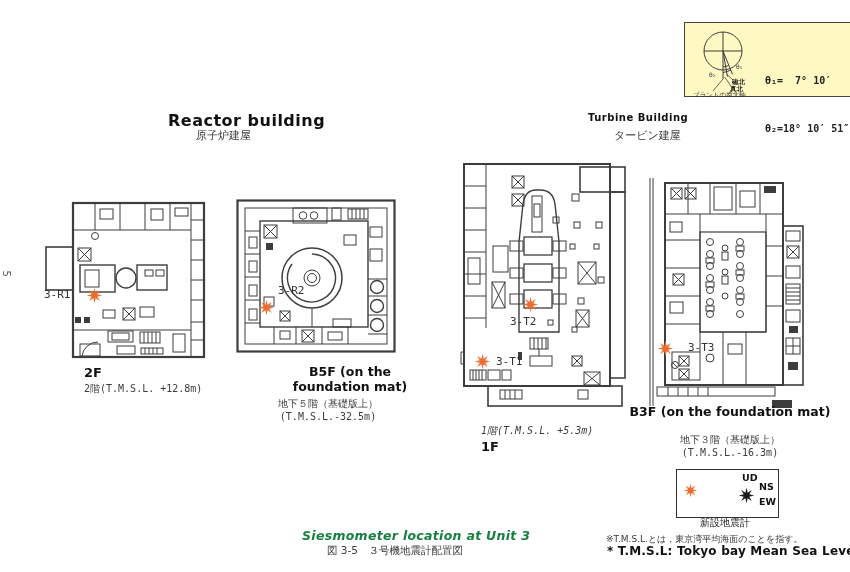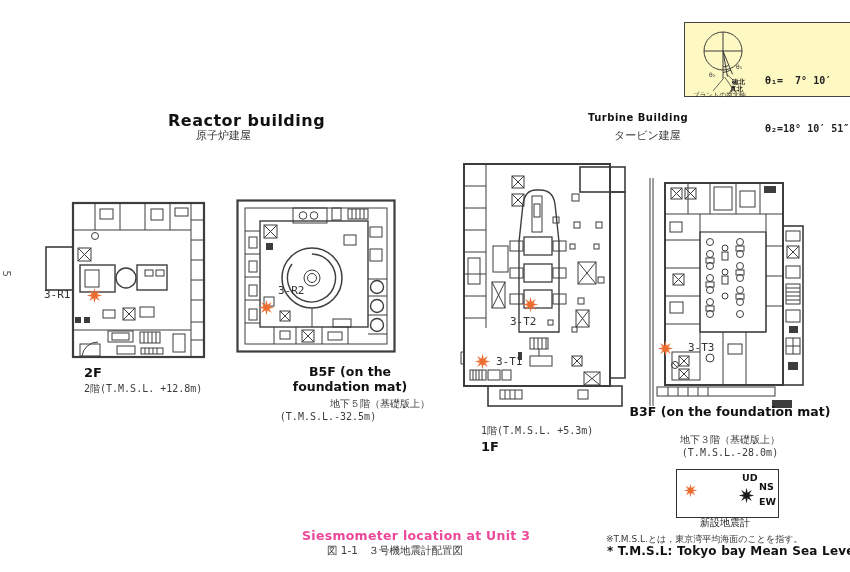--- a/index.html
+++ b/index.html
@@ -315,49 +315,49 @@
   <div class="t mlabel" style="left:278px;top:285px;">3-R2</div>
   <div class="t mlabel" style="left:510px;top:316px;">3-T2</div>
   <div class="t mlabel" style="left:496px;top:356px;">3-T1</div>
   <div class="t mlabel" style="left:656px;top:342px;margin-left:32px;">3-T3</div>
 
   <div class="t capen" style="left:84px;top:366px;">2F</div>
   <div class="t capjp" style="left:84px;top:383px;">2階(T.M.S.L. +12.8m)</div>
 
   <div class="abs" style="left:226px;top:364px;width:204px;text-align:center;">
     <div class="capen" style="font-size:12.5px;margin-left:44px;">B5F (on the foundation mat)</div>
-    <div class="capjp" style="margin-top:3px;text-align:right;">地下５階（基礎版上）</div>
+    <div class="capjp" style="margin-top:3px;">地下５階（基礎版上）</div>
     <div class="capjp">(T.M.S.L.-32.5m)</div>
   </div>
 
-  <div class="t capjp" style="left:481px;top:425px;">1階(T.M.S.L. +5.3m)</div>
+  <div class="t capjp" style="left:481px;top:425px;font-style:italic;">1階(T.M.S.L. +5.3m)</div>
   <div class="t capen" style="left:481px;top:440px;">1F</div>
 
   <div class="abs" style="left:622px;top:404px;width:216px;text-align:center;">
     <div class="capen" style="font-size:12.5px;">B3F (on the foundation mat)</div>
     <div class="capjp" style="margin-top:14px;">地下３階（基礎版上）</div>
-    <div class="capjp">(T.M.S.L.-28.0m)</div>
+    <div class="capjp">(T.M.S.L.-16.3m)</div>
   </div>
 
   <div class="legendbox">
     <span class="abs marker" style="left:6px;top:13px;">
       <svg width="15" height="15" viewBox="0 0 20 20">
           <polygon fill="#ed6c2f" points="10,1 11.34,6.77 16.36,3.64 13.23,8.66 19,10 13.23,11.34 16.36,16.36 11.34,13.23 10,19 8.66,13.23 3.64,16.36 6.77,11.34 1,10 6.77,8.66 3.64,3.64 8.66,6.77"></polygon>
         </svg>
     </span>
     <div class="t" style="left:23px;top:15px;font-size:10px;color:#222;margin-top:32px;">新設地震計</div>
     <div class="t b" style="left:65px;top:3px;font-size:9.5px;color:#111;text-align:right;">UD</div>
     <span class="abs" style="left:61px;top:17px;">
       <svg width="17" height="17" viewBox="0 0 20 20">
           <polygon fill="#1b1b1b" points="10,1 11.34,6.77 16.36,3.64 13.23,8.66 19,10 13.23,11.34 16.36,16.36 11.34,13.23 10,19 8.66,13.23 3.64,16.36 6.77,11.34 1,10 6.77,8.66 3.64,3.64 8.66,6.77"></polygon>
         </svg>
     </span>
     <div class="t b" style="left:82px;top:12px;font-size:9.5px;color:#111;">NS</div>
     <div class="t b" style="left:82px;top:27px;font-size:9.5px;color:#111;">EW</div>
   </div>
 
-  <div class="t b" style="left:302px;top:529px;font-size:12.5px;letter-spacing:.3px;color:#ec4899;">Siesmometer location at Unit 3</div>
-  <div class="t jp" style="left:327px;top:544px;font-size:10.5px;">図 1-1　３号機地震計配置図</div>
+  <div class="t b" style="left:302px;top:529px;font-size:12.5px;letter-spacing:.3px;color:#15803d;font-style:italic;">Siesmometer location at Unit 3</div>
+  <div class="t jp" style="left:327px;top:544px;font-size:10.5px;">図 3-5　３号機地震計配置図</div>
 
   <div class="t jp" style="left:606px;top:534px;font-size:9px;">※T.M.S.L.とは，東京湾平均海面のことを指す。</div>
   <div class="t b" style="left:607px;top:545px;font-size:12px;letter-spacing:.2px;color:#111;">* T.M.S.L: Tokyo bay Mean Sea Level</div>
 
 </div>
 
 </body></html>

